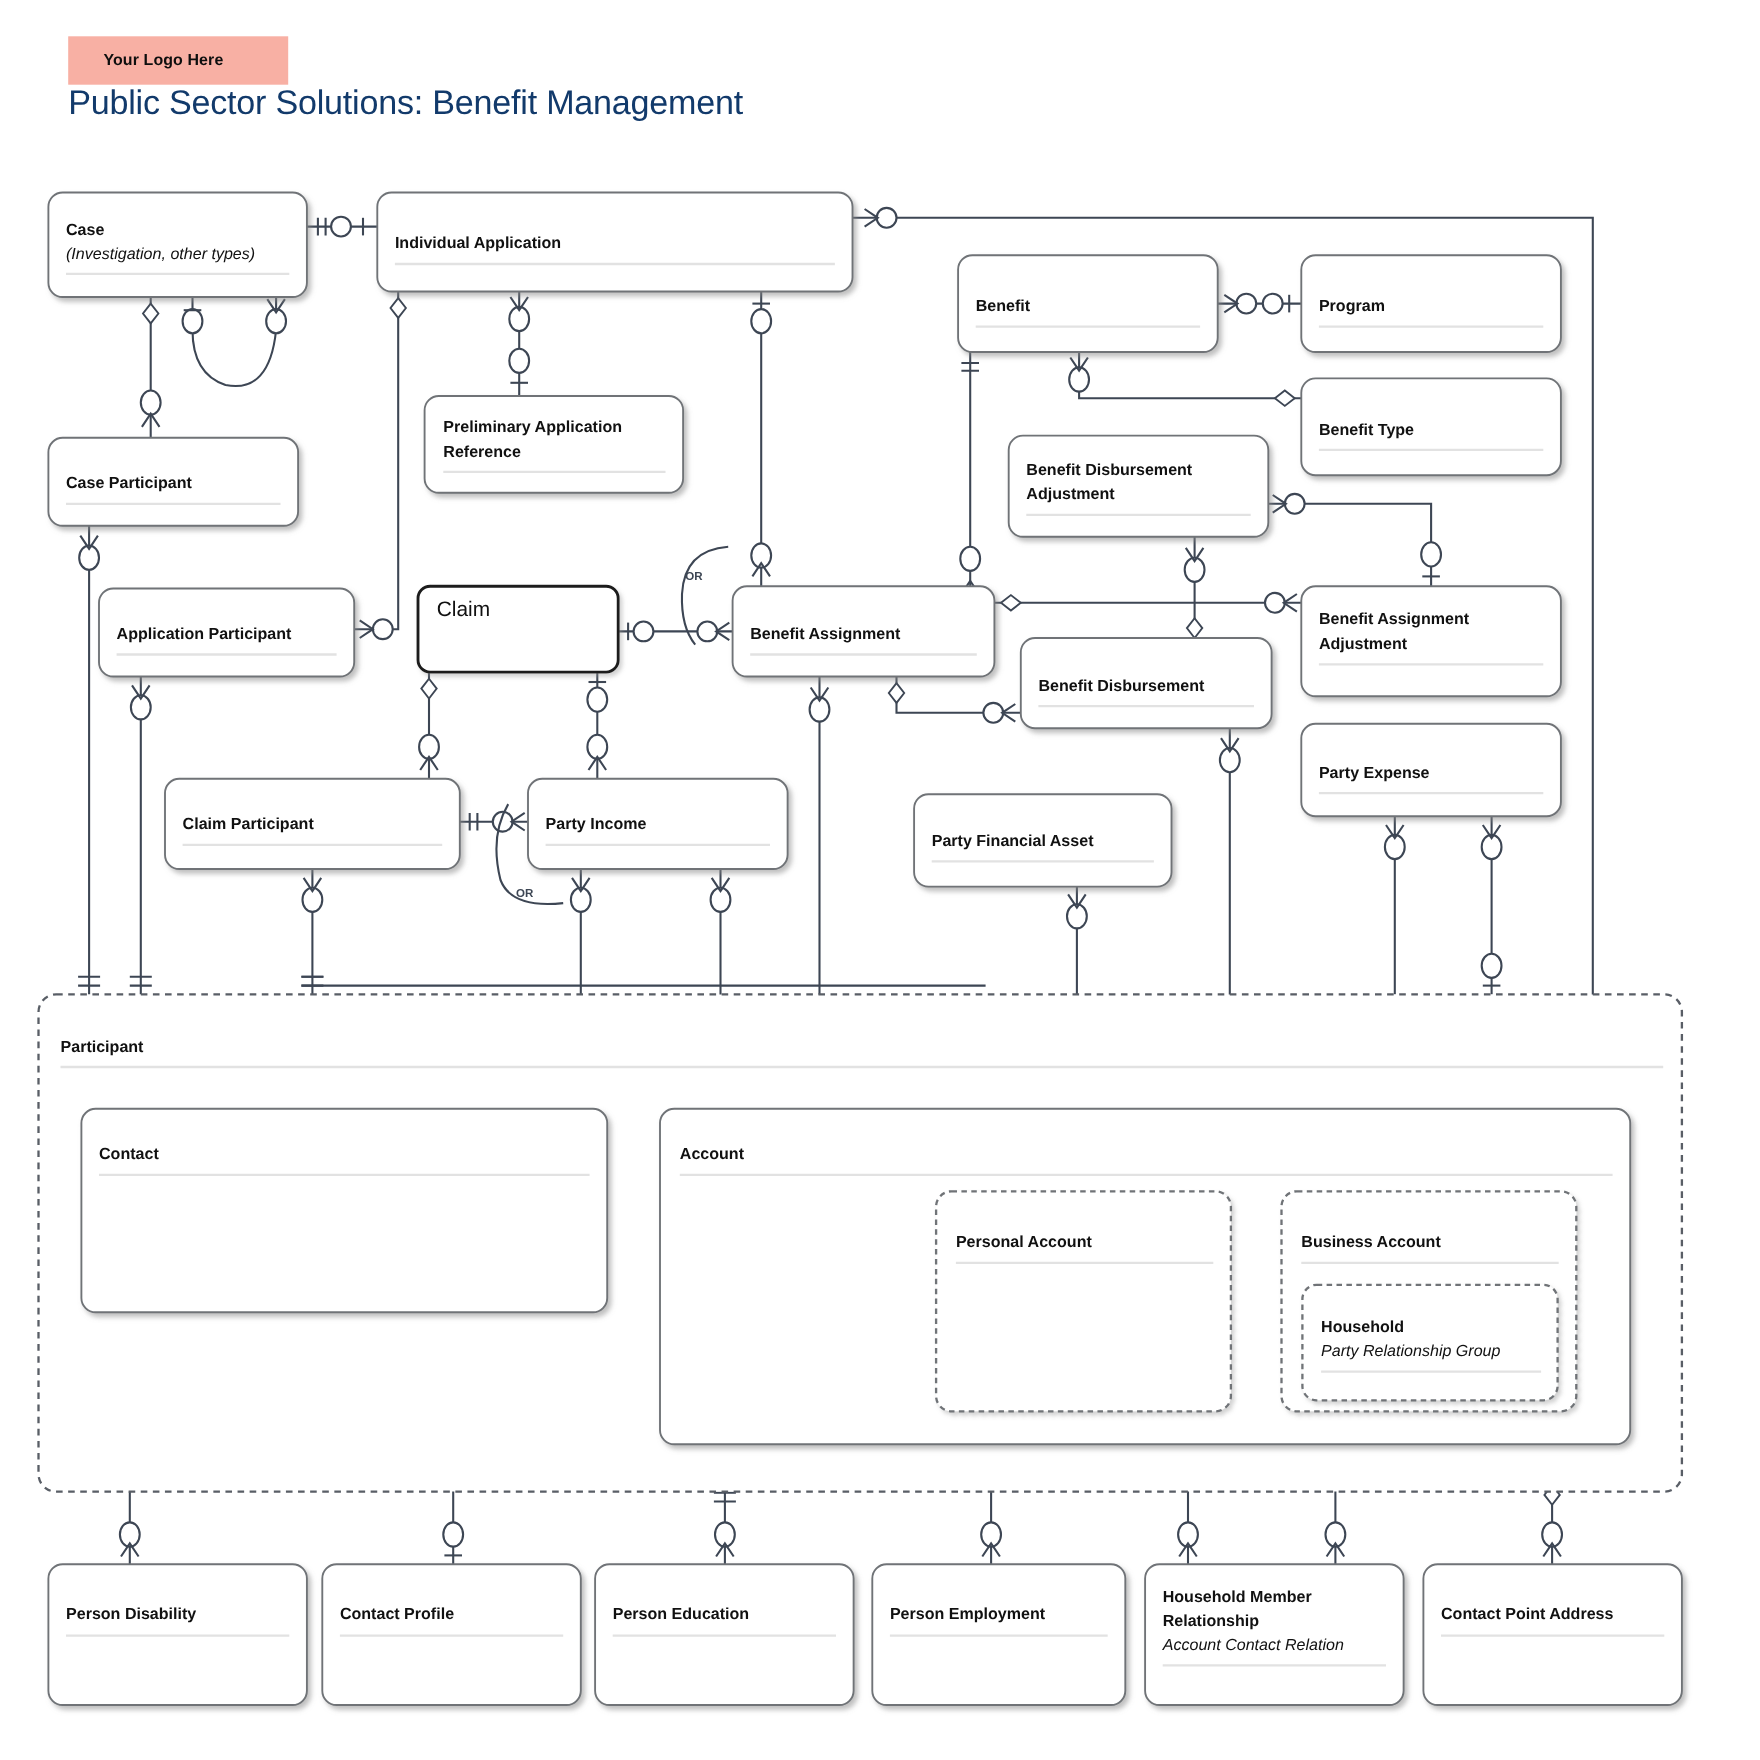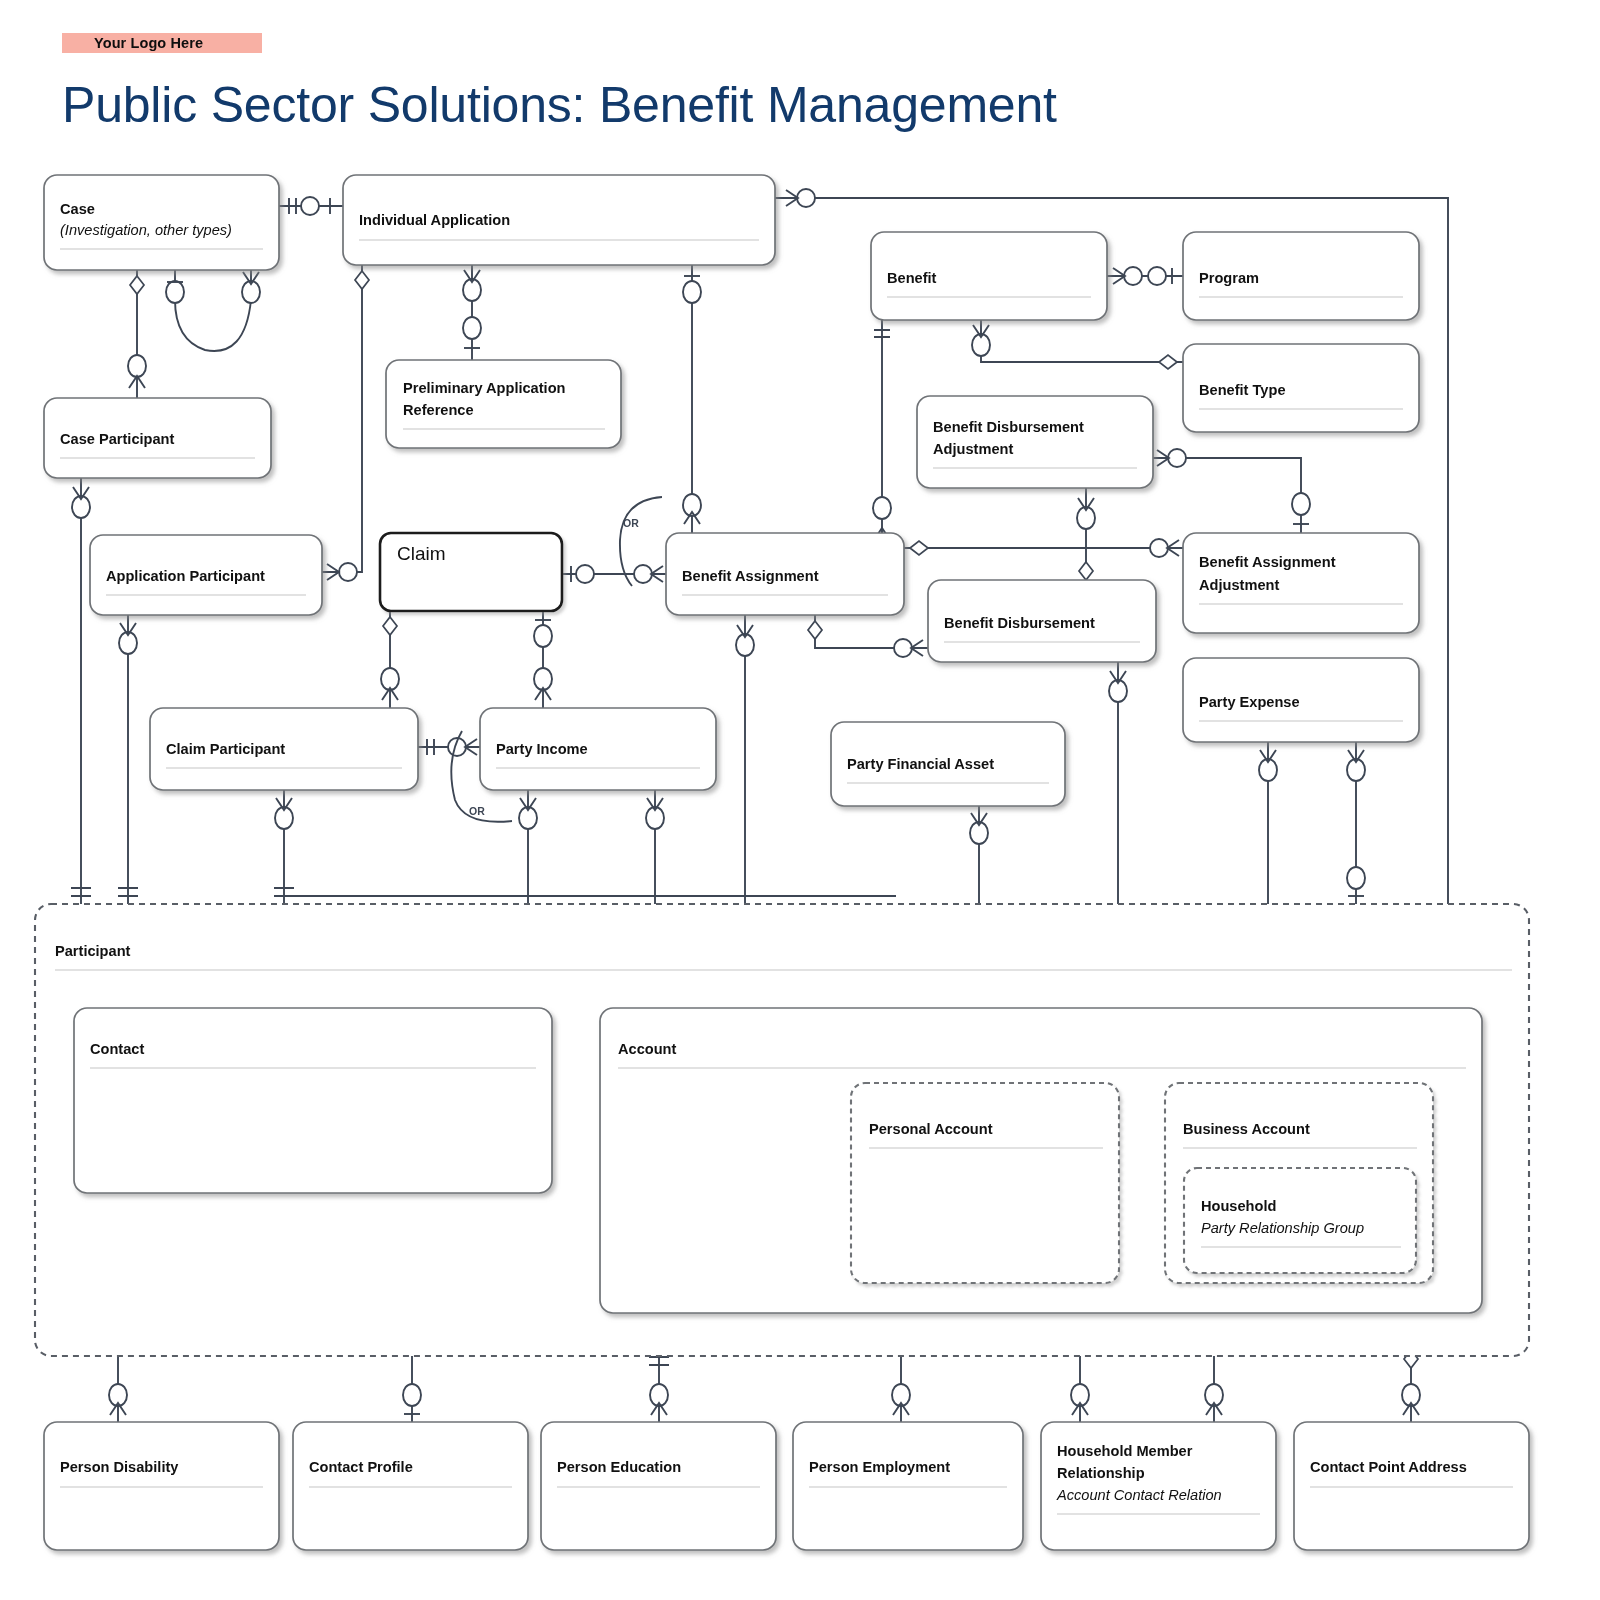--- a/index.html
+++ b/index.html
@@ -1,22 +1,22 @@
 <!DOCTYPE html>
 <html><head>
 <meta charset="utf-8">
 <style>
   html,body{margin:0;padding:0;background:#ffffff;}
   body{width:1600px;height:1600px;overflow:hidden;
        font-family:"Liberation Sans","DejaVu Sans",sans-serif;}
   #root{position:relative;width:1600px;height:1600px;}
-  .logo{position:absolute;left:62px;top:33px;width:200px;height:20px;
+  .logo{position:absolute;left:62px;top:33px;width:200px;height:44px;
         background:#f8b0a4;display:flex;align-items:center;}
   .logo span{font-size:14.5px;font-weight:bold;color:#0e0e0e;margin-left:32px;letter-spacing:.1px;}
-  .title{position:absolute;left:62px;top:76px;font-size:50px;color:#123a6b;
+  .title{position:absolute;left:62px;top:76px;font-size:31px;color:#123a6b;
          font-weight:400;letter-spacing:-.2px;white-space:nowrap;}
   svg{position:absolute;left:0;top:0;width:1600px;height:1600px;}
   .ent-title{font-size:14.6px;font-weight:bold;fill:#111111;
              font-family:"Liberation Sans","DejaVu Sans",sans-serif;}
   .ent-sub{font-size:14.6px;font-style:italic;fill:#111111;font-weight:400;
            font-family:"Liberation Sans","DejaVu Sans",sans-serif;}
   .ent-title.big{font-size:19px;font-weight:400;}
   .grp-title{font-size:14.6px;font-weight:bold;fill:#111111;
              font-family:"Liberation Sans","DejaVu Sans",sans-serif;}
   .or-label{font-size:10.5px;fill:#3d4654;font-weight:bold;

